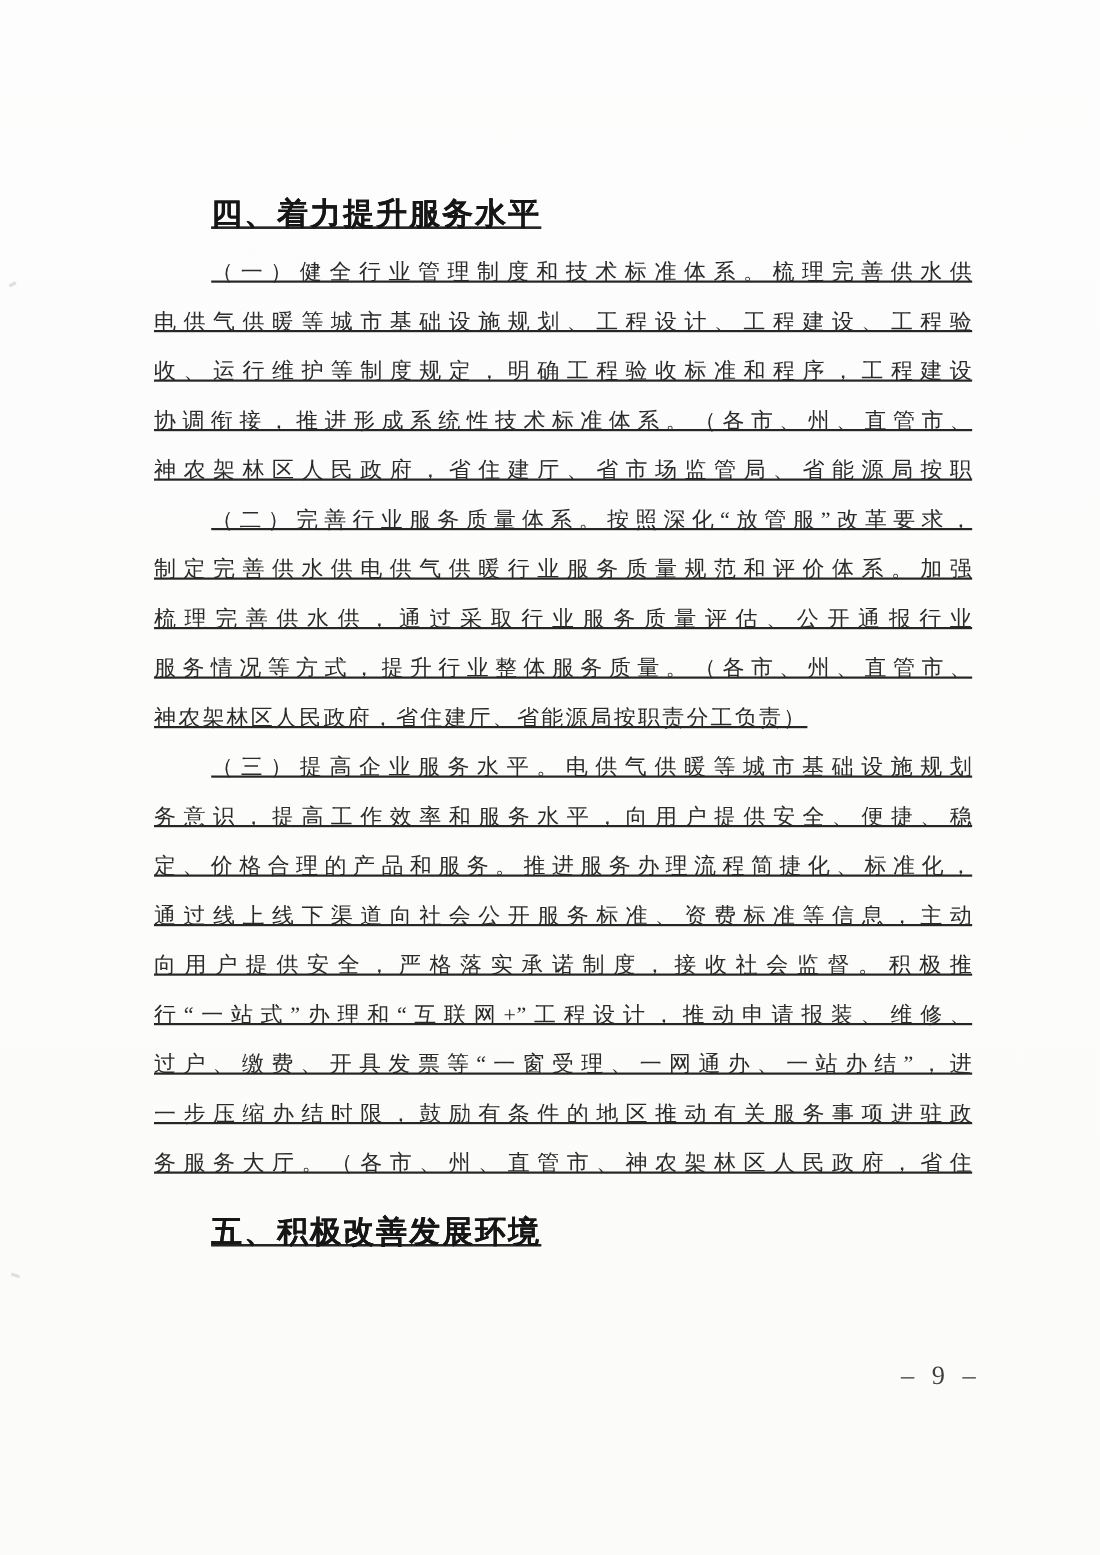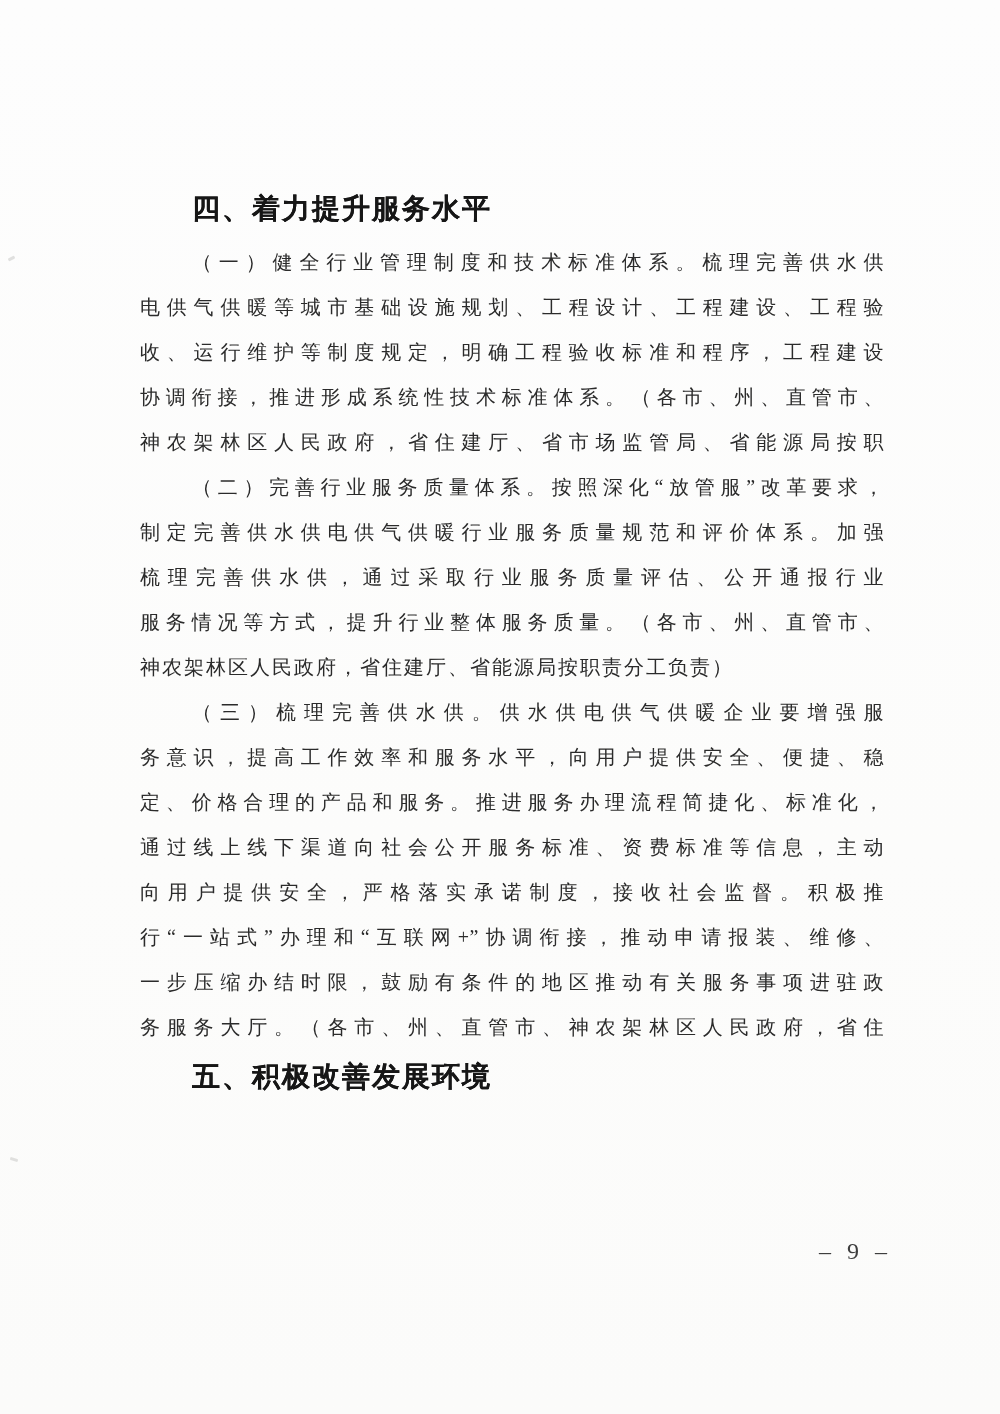--- a/index.html
+++ b/index.html
@@ -14,36 +14,37 @@
     color: #262626;
   }
   .scan-page {
     position: absolute;
     inset: 0;
     background: linear-gradient(180deg, #fdfdfd 0%, #fcfcfb 60%, #fbfbfa 100%);
   }
   .content {
     position: absolute;
     left: 140px;
-    top: 186px;
+    top: 172px;
     width: 744px;
+    text-decoration: underline;
   }
   .heading {
     font-family: "Liberation Sans", "DejaVu Sans", sans-serif;
     font-weight: 700;
     font-size: 28px;
     line-height: 46px;
     height: 46px;
     letter-spacing: 2px;
     color: #161616;
     padding-left: 52px;
     text-shadow: 0 0 0.4px #161616;
   }
   .heading.h4 { margin-bottom: 8px; }
-  .heading.h5 { margin-top: 4px; }
+  .heading.h5 { margin-top: 16px; }
   .para { margin: 0; }
   .line {
     font-size: 20px;
     line-height: 45px;
     height: 45px;
     overflow: hidden;
     letter-spacing: 0.5px;
     text-align: justify;
     text-align-last: justify;
     word-break: break-all;
@@ -90,26 +91,27 @@
 
     <div class="para">
       <div class="line first">（二）完善行业服务质量体系。按照深化“放管服”改革要求，</div>
       <div class="line">制定完善供水供电供气供暖行业服务质量规范和评价体系。加强</div>
       <div class="line">梳理完善供水供，通过采取行业服务质量评估、公开通报行业</div>
       <div class="line">服务情况等方式，提升行业整体服务质量。（各市、州、直管市、</div>
       <div class="line last">神农架林区人民政府，省住建厅、省能源局按职责分工负责）</div>
     </div>
 
     <div class="para">
-      <div class="line first">（三）梳理完善供水供。供水供电供气供暖企业要增强服</div>
+      <div class="line first">（三）提高企业服务水平。电供气供暖等城市基础设施规划</div>
       <div class="line">务意识，提高工作效率和服务水平，向用户提供安全、便捷、稳</div>
       <div class="line">定、价格合理的产品和服务。推进服务办理流程简捷化、标准化，</div>
       <div class="line">通过线上线下渠道向社会公开服务标准、资费标准等信息，主动</div>
       <div class="line">向用户提供安全，严格落实承诺制度，接收社会监督。积极推</div>
-      <div class="line">行“一站式”办理和“互联网+”协调衔接，推动申请报装、维修、</div>
+      <div class="line">行“一站式”办理和“互联网+”工程设计，推动申请报装、维修、</div>
+      <div class="line">过户、缴费、开具发票等“一窗受理、一网通办、一站办结”，进</div>
       <div class="line">一步压缩办结时限，鼓励有条件的地区推动有关服务事项进驻政</div>
       <div class="line">务服务大厅。（各市、州、直管市、神农架林区人民政府，省住</div>
     </div>
 
     <div class="heading h5">五、积极改善发展环境</div>
 
   </div>
 
   <div class="page-number">– 9 –</div>
 </div>

